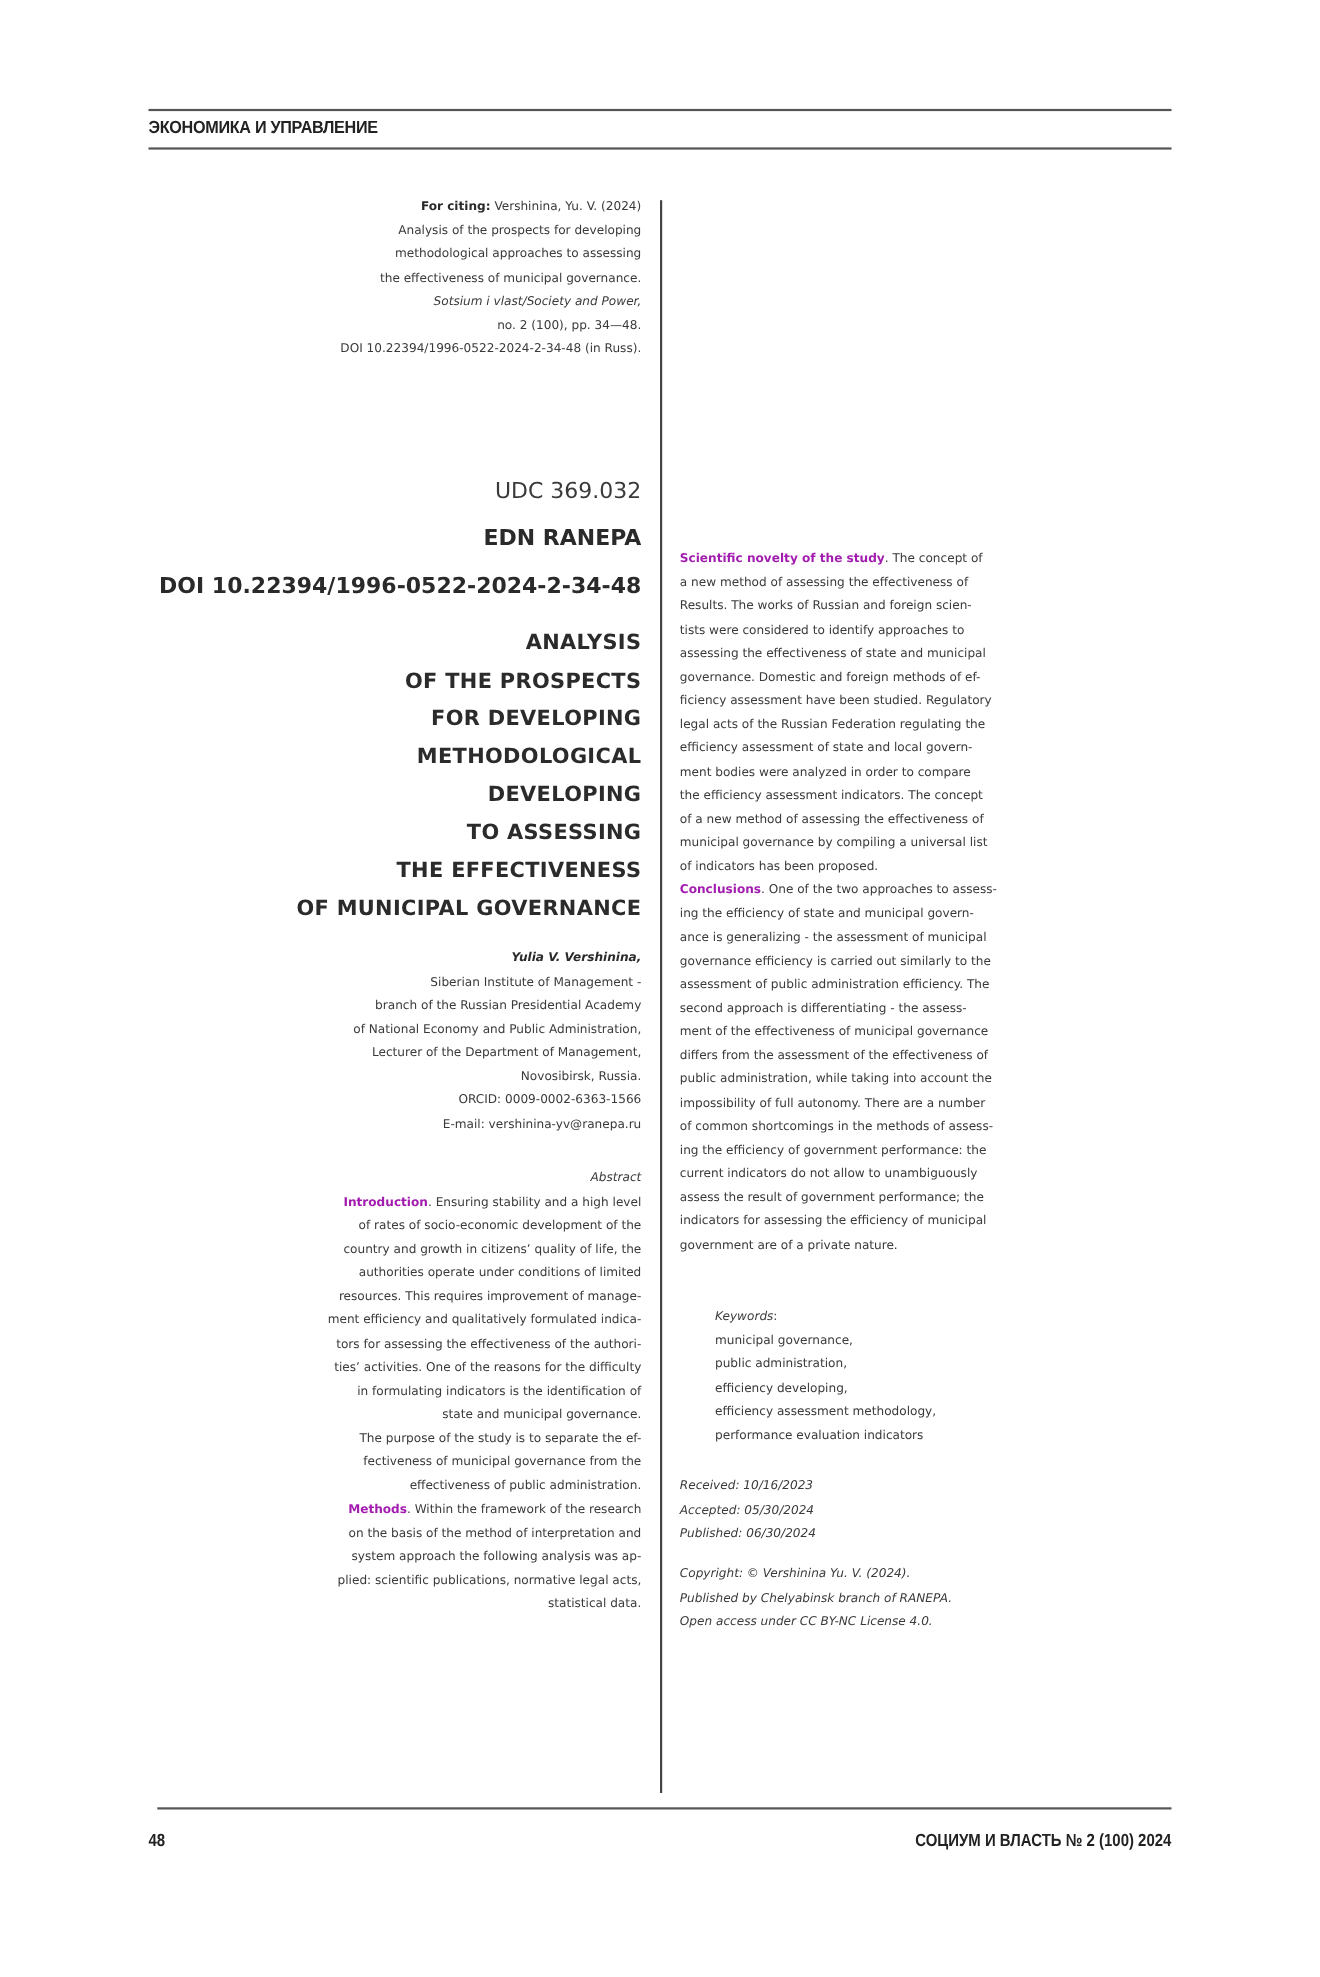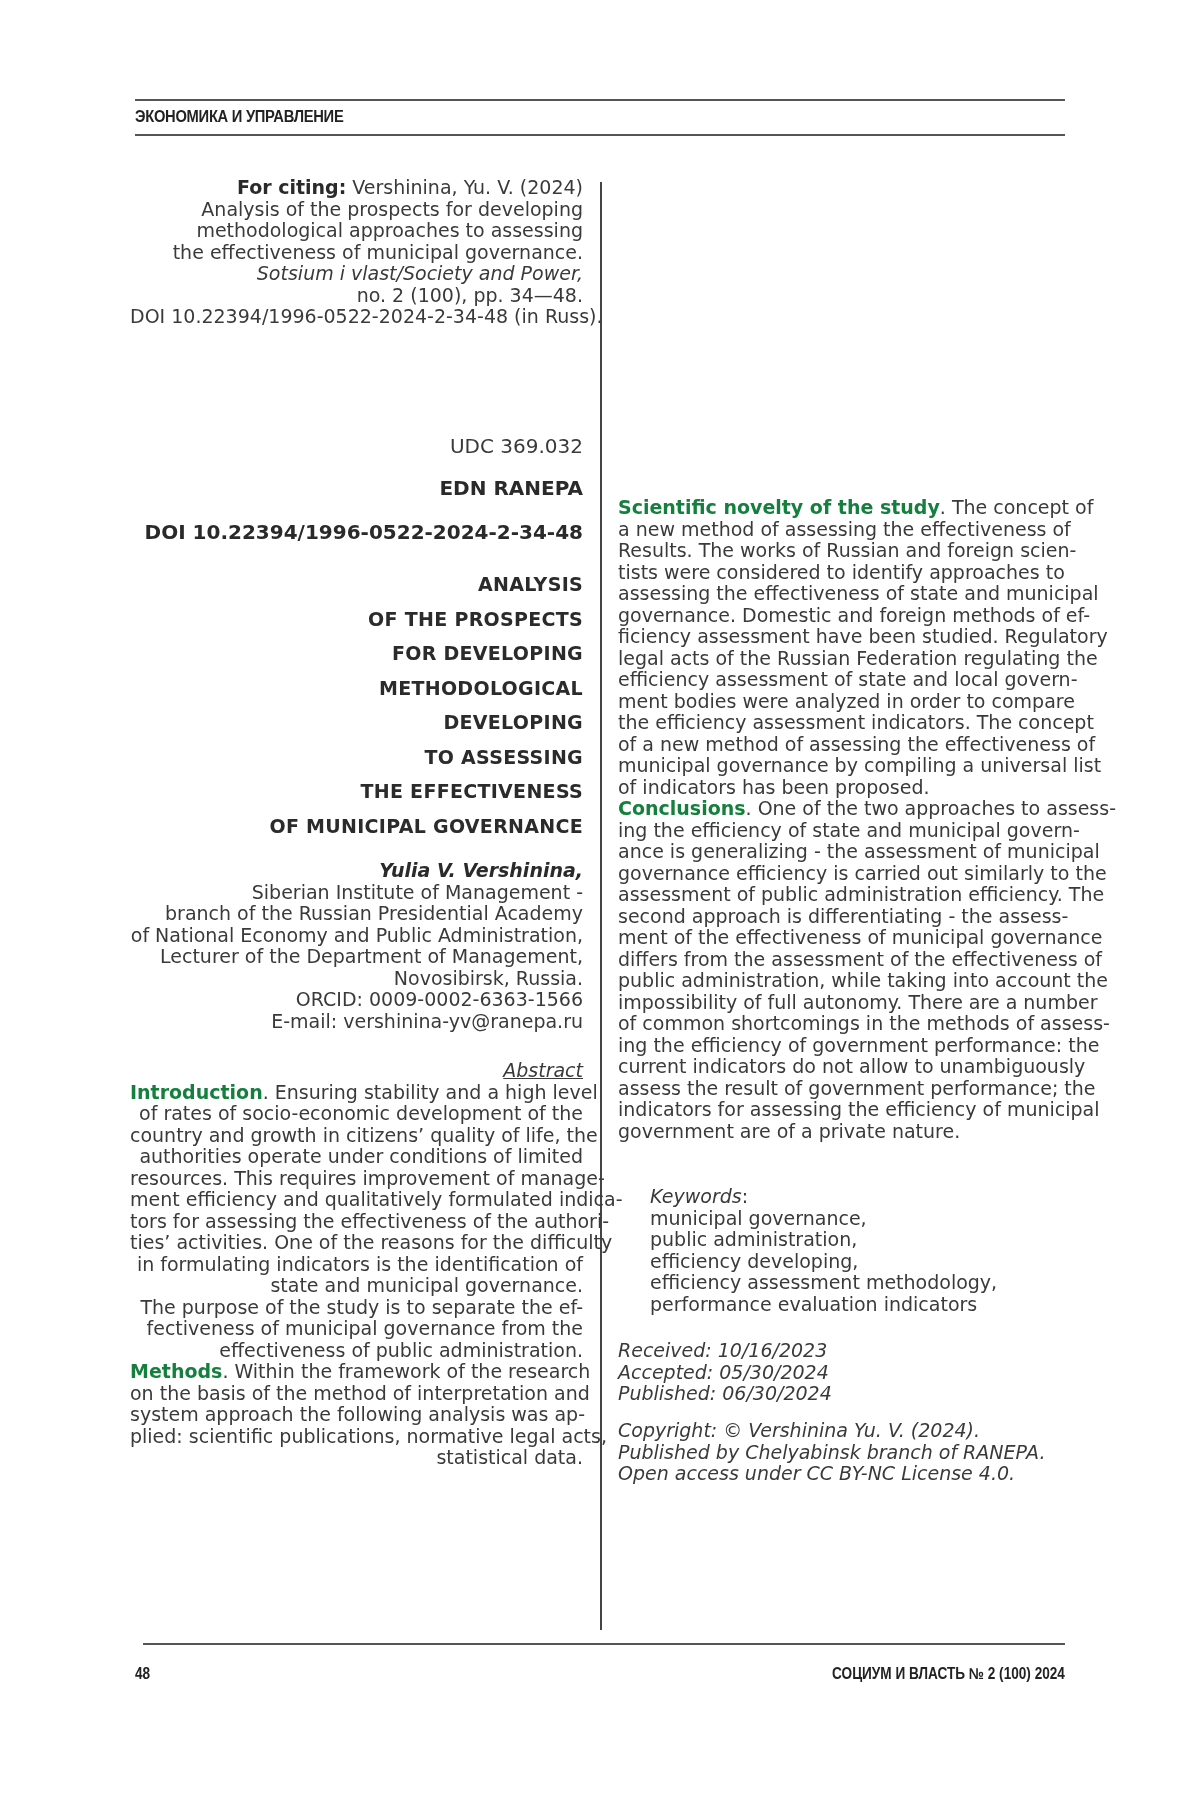--- a/index.html
+++ b/index.html
@@ -4,33 +4,33 @@
 <style>
   html, body { margin: 0; padding: 0; background: #ffffff; }
   body { width: 1200px; height: 1797px; position: relative; overflow: hidden;
          font-family: "DejaVu Sans", sans-serif; color: #3a3a3a; }
   .hline { position: absolute; height: 2px; background: #555; }
   .section-title { position: absolute; left: 135px; top: 108px; font-family: "Liberation Sans", sans-serif;
                    font-weight: bold; font-size: 16px; color: #222; letter-spacing: -0.3px; transform: scaleX(0.92); transform-origin: left; }
   .vdivider { position: absolute; left: 600px; top: 182px; width: 2px; height: 1448px; background: #444; }
   .left-col { position: absolute; left: 130px; width: 453px; text-align: right; }
   .right-col { position: absolute; left: 618px; width: 450px; text-align: left; }
-  .txt { font-size: 19px; line-height: 21.5px; }
+  .txt { font-size: 11px; line-height: 21.5px; }
   .citing { top: 177px; }
   .citing b { color: #2a2a2a; }
   .meta { font-size: 20px; line-height: 21.5px; }
   .udc { top: 436px; }
   .edn { top: 478px; font-weight: bold; color: #2a2a2a; }
   .doi { top: 522px; font-weight: bold; color: #2a2a2a; }
   .title { top: 567px; font-weight: bold; font-size: 19px; line-height: 34.5px; color: #2b2b2b; letter-spacing: 0.3px; }
   .author { top: 860px; }
   .author-name { font-weight: bold; font-style: italic; color: #2a2a2a; }
   .abstract { top: 1060px; }
-  .abstract .label { font-style: italic; text-decoration: underline; }
-  .abstract b, .right-col b { color: #15803d; margin-top: 44px; }
+  .abstract .label { font-style: italic; }
+  .abstract b, .right-col b { color: #a21caf; margin-top: 44px; }
   .right-top { top: 497px; }
   .kw { top: 1186px; margin-left: 32px; }
   .dates { top: 1340px; font-style: italic; }
   .copy { top: 1420px; font-style: italic; }
   .footer-left { position: absolute; left: 135px; top: 1665px; font-family: "Liberation Sans", sans-serif;
                  font-weight: bold; font-size: 16px; color: #222; transform: scaleX(0.85); transform-origin: left; }
   .footer-right { position: absolute; right: 135px; top: 1665px; font-family: "Liberation Sans", sans-serif;
                   font-weight: bold; font-size: 16px; color: #222; transform: scaleX(0.85); transform-origin: right; }
   .line { display: block; white-space: nowrap; }
 </style>

